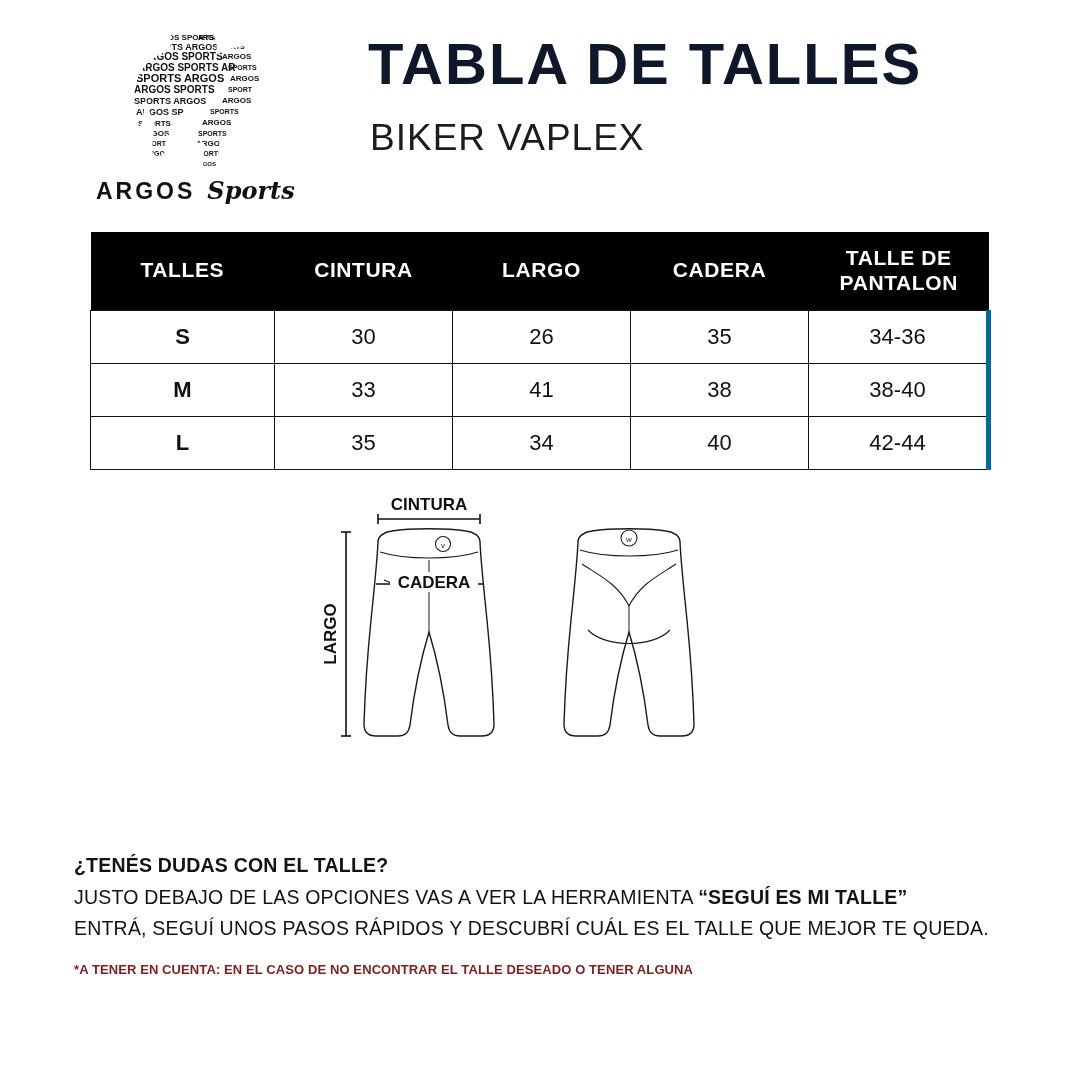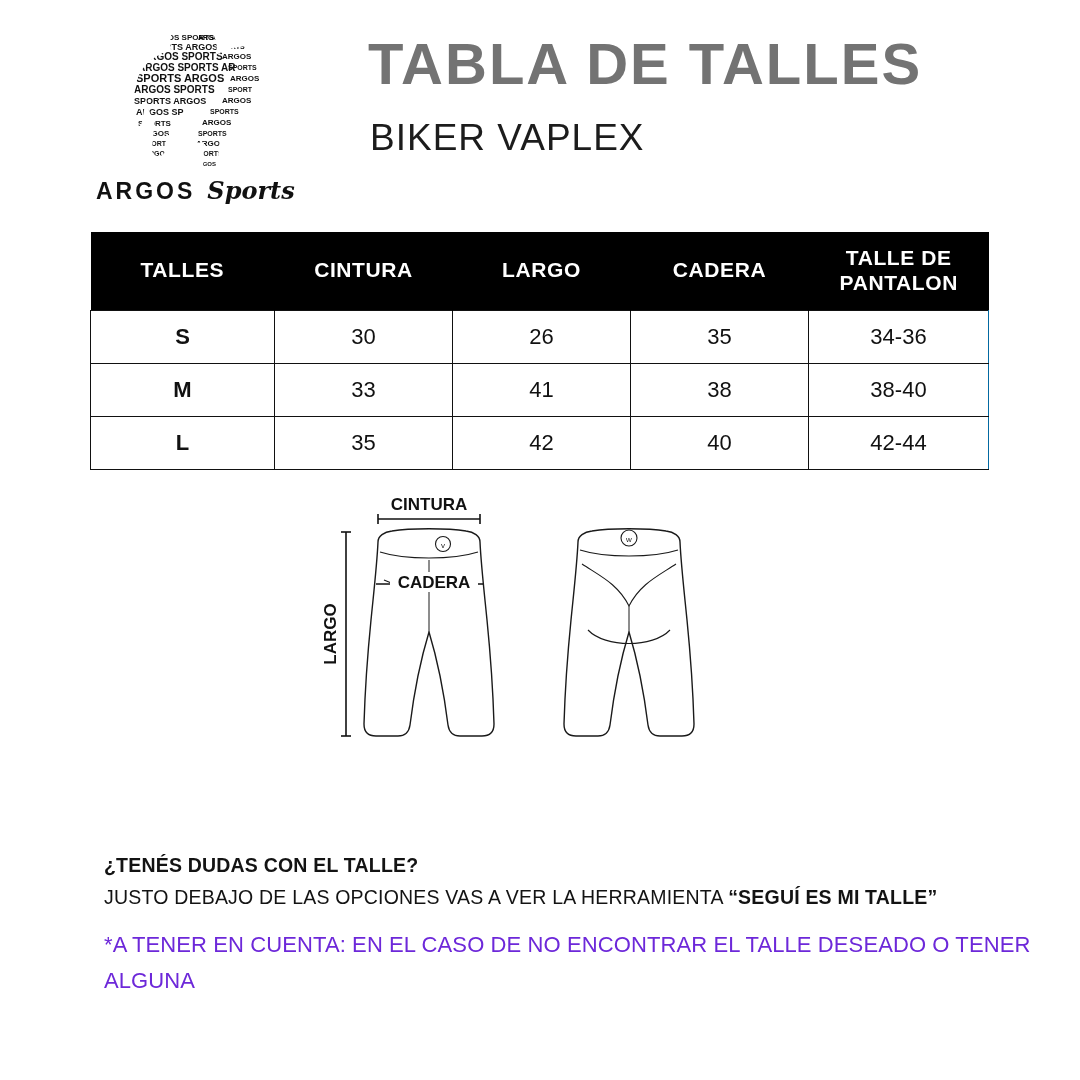--- a/index.html
+++ b/index.html
@@ -67,21 +67,21 @@
   .title-block {
     position: absolute;
     left: 368px;
     top: 16px;
   }
   .main-title {
     font-size: 58px;
     font-weight: 800;
     letter-spacing: 2px;
     line-height: 1.05;
-    color: #737373;
+    color: #0f172a;
     margin: 0;
     white-space: nowrap;
   }
   .sub-title {
     margin: 22px 0 8px 2px;
     font-size: 37px;
     font-weight: 400;
     letter-spacing: 1px;
     color: #1c1c1c;
     white-space: nowrap;
@@ -118,59 +118,59 @@
     text-align: center;
     font-size: 22px;
     padding: 9px 4px;
     height: 34px;
     color: #111;
   }
   table.size-table td.talle-cell {
     font-weight: 700;
   }
   table.size-table tr td:first-child { border-left: 1px solid #111; }
-  table.size-table tr td:last-child { border-right: 1px solid #0369a1; text-align: center; }
+  table.size-table tr td:last-child { border-right: 5px solid #0369a1; text-align: center; }
 
   
   col.c1 { width: 184px; }
   col.c2 { width: 178px; }
   col.c3 { width: 178px; }
   col.c4 { width: 178px; }
   col.c5 { width: 180px; }
 
   
   .diagram {
     position: absolute;
     top: 480px;
     left: 300px;
     width: 490px;
     height: 330px;
   }
 
   
   .notes {
     position: absolute;
-    left: 104px;
+    left: 74px;
     top: 850px;
     width: 930px;
   }
   .note-line {
     font-size: 19.5px;
     line-height: 1.62;
     color: #131313;
     letter-spacing: 0.2px;
     white-space: nowrap;
   }
   .note-bold { font-weight: 700; }
   .note-spacer { height: 14px; }
   .note-block-bold {
-    font-weight: 400;
-    font-size: 22px;
+    font-weight: 700;
+    font-size: 13px;
     line-height: 1.62;
-    color: #6d28d9;
+    color: #7f1d1d;
     letter-spacing: 0.1px;
   }
 </style>
 </head>
 <body>
 
 <div class="page">
 
   <div class="header">
 
@@ -262,21 +262,21 @@
         <tr>
           <td class="talle-cell">M</td>
           <td>33</td>
           <td>41</td>
           <td>38</td>
           <td>38-40</td>
         </tr>
         <tr>
           <td class="talle-cell">L</td>
           <td>35</td>
-          <td>42</td>
+          <td>34</td>
           <td>40</td>
           <td>42-44</td>
         </tr>
       </tbody>
     </table>
   </div>
 
   <svg class="diagram" viewBox="0 0 490 330">
     <g fill="none" stroke="#1a1a1a" stroke-width="1.4" stroke-linejoin="round">
 
@@ -325,17 +325,18 @@
       <text x="134" y="108" font-size="17" font-weight="700" text-anchor="middle">CADERA</text>
       <text x="36" y="154" font-size="17" font-weight="700" text-anchor="middle" transform="rotate(-90 36 154)">LARGO</text>
     </g>
   </svg>
 
   <div class="notes">
     <div class="note-line note-bold">¿TENÉS DUDAS CON EL TALLE?</div>
     <div class="note-line">
       <span>JUSTO DEBAJO DE LAS OPCIONES VAS A VER LA HERRAMIENTA </span><span class="note-bold">“SEGUÍ ES MI TALLE”</span>
     </div>
+    <div class="note-line">ENTRÁ, SEGUÍ UNOS PASOS RÁPIDOS Y DESCUBRÍ CUÁL ES EL TALLE QUE MEJOR TE QUEDA.</div>
     <div class="note-spacer"></div>
     <div class="note-block-bold">*A TENER EN CUENTA: EN EL CASO DE NO ENCONTRAR EL TALLE DESEADO O TENER ALGUNA</div>
   </div>
 
 </div>
 
 </body></html>

